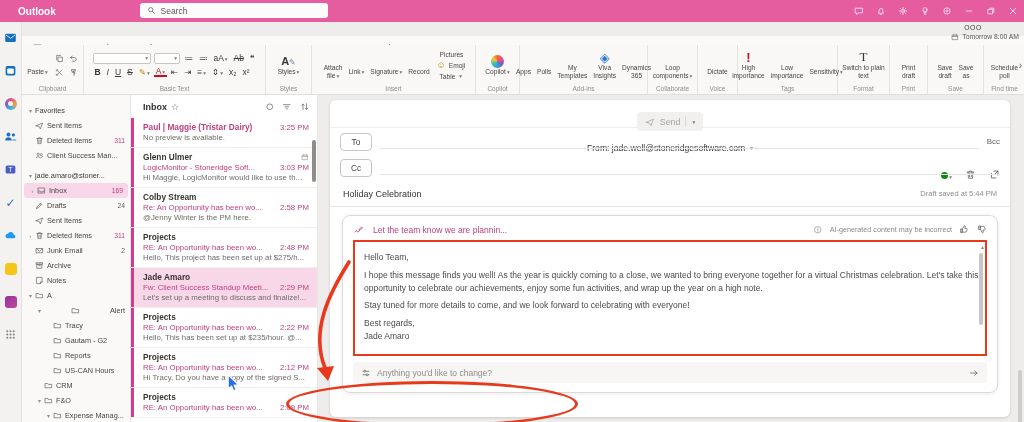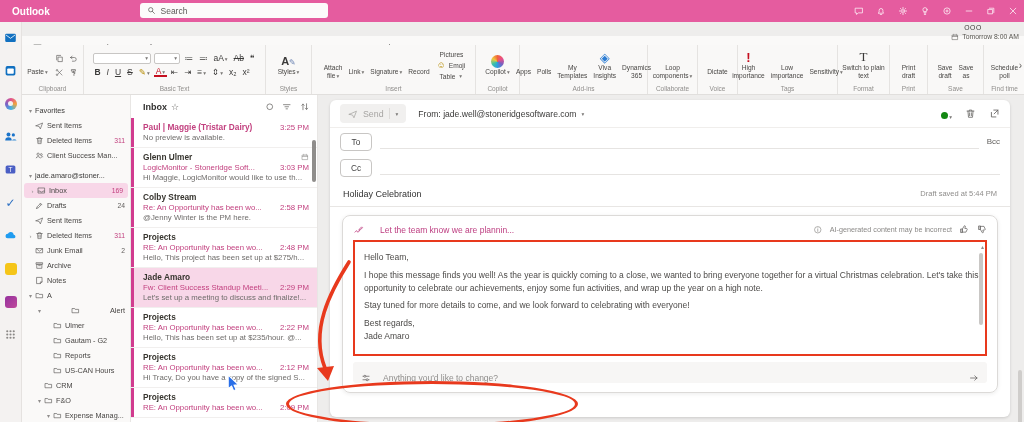--- a/index.html
+++ b/index.html
@@ -1,21 +1,21 @@
 <!DOCTYPE html>
 <html><head>
 <meta charset="utf-8">
 <style>
   html,body{margin:0;padding:0;background:#888;}
   *{box-sizing:border-box;font-family:"Liberation Sans","DejaVu Sans",sans-serif;}
   .page{position:relative;width:1024px;height:422px;background:#eeedec;overflow:hidden;}
 
   
   .titlebar{position:absolute;left:0;top:0;width:1024px;height:22px;background:#e55c9f;display:flex;align-items:center;}
-  .tb-app{color:#fff;font-size:10px;font-weight:bold;margin-left:12px;}
+  .tb-app{color:#fff;font-size:10px;font-weight:bold;margin-left:18px;}
   .tb-search{position:absolute;left:140px;top:3px;width:188px;height:15px;background:#fcfbfb;border-radius:3px;display:flex;align-items:center;gap:5px;padding:0 7px;color:#5c5a58;font-size:8.5px;}
   .tb-icons{position:absolute;right:6px;top:0;height:22px;display:flex;align-items:center;gap:12px;color:#fff;}
   .tb-icons .gi{font-size:10px;opacity:.95;}
 
   .gi{display:inline-flex;align-items:center;justify-content:center;line-height:1;}
   .gi svg{width:1em;height:1em;display:block;}
 
   
   .rail{position:absolute;left:0;top:22px;width:22px;bottom:0;background:#f4f2f1;border-right:1px solid #e5e2e0;display:flex;flex-direction:column;align-items:center;padding-top:9px;gap:20px;}
   .rail .ri{width:13px;height:13px;display:flex;align-items:center;justify-content:center;}
@@ -104,52 +104,52 @@
   .m-flag{font-size:8px;color:#8a8886;flex:none;}
   .m2{display:flex;align-items:center;margin-top:1px;}
   .m-subj{font-size:7.8px;color:#c2407f;flex:1;overflow:hidden;text-overflow:ellipsis;white-space:nowrap;}
   .m-time{font-size:7.8px;color:#c2407f;white-space:nowrap;margin-left:4px;}
   .m-prev{font-size:7.8px;color:#6e6c6a;margin-top:1px;overflow:hidden;text-overflow:ellipsis;white-space:nowrap;}
   .list-scroll{position:absolute;right:1px;top:45px;width:4px;height:42px;background:#8f8d8b;border-radius:2px;}
 
   
   .composewrap{position:absolute;left:318px;top:95px;right:0;bottom:0;background:#eeedec;}
   .card{position:absolute;left:12px;top:5px;right:14px;bottom:5px;background:#fff;border-radius:6px;box-shadow:0 1px 3px rgba(0,0,0,.15);overflow:hidden;}
-  .c-toolbar{height:28px;display:flex;align-items:center;gap:12px;padding:12px 10px;border-bottom:1px solid #f0eeec;}
+  .c-toolbar{height:28px;display:flex;align-items:center;gap:12px;padding:12px 10px;border-bottom:1px solid #f0eeec;flex-direction:column;}
   .send-btn{display:flex;align-items:center;gap:5px;background:#f1f0ef;border-radius:4px;padding:4px 8px;color:#a6a4a2;font-size:8.8px;}
   .send-btn .gi{font-size:10px;}
   .sb-div{width:1px;height:11px;background:#dddbd9;}
   .c-from{font-size:8.6px;color:#3b3a39;display:flex;align-items:center;gap:4px;}
   .c-ticons{margin-left:auto;display:flex;align-items:center;gap:13px;color:#605e5c;}
   .dot{width:7px;height:7px;border-radius:50%;background:#128712;display:inline-block;}
   .c-ticons .gi{font-size:11px;}
   .c-row{height:27px;display:flex;align-items:center;padding:0 10px;gap:8px;}
   .pillbtn{min-width:32px;text-align:center;border:1px solid #c8c6c4;border-radius:4px;background:#fff;font-size:8.3px;color:#444;padding:3px 8px;}
   .fieldline{flex:1;border-bottom:1px solid #e6e4e2;height:55%;}
   .bcc{font-size:8px;color:#605e5c;}
   .c-subjrow{height:26px;display:flex;align-items:center;padding:0 13px;border-bottom:1px solid #e8e6e4;}
   .c-subject{font-size:9px;color:#333;flex:1;}
   .c-draft{font-size:7.5px;color:#8f8d8b;}
 
   
   .cp{margin:8px 12px 0;border:1px solid #dcdad8;border-radius:8px;box-shadow:0 1px 4px rgba(0,0,0,.08);padding:8px 10px 9px;}
-  .cp-head{display:flex;align-items:center;gap:16px;}
+  .cp-head{display:flex;align-items:center;gap:9px;}
   .cp-pen{font-size:11px;color:#bd3d80;}
   .cp-prompt{font-size:8.5px;color:#bd3d80;}
   .cp-right{margin-left:auto;display:flex;align-items:center;gap:7px;color:#8a8886;}
   .cp-right .gi{font-size:9.5px;}
   .cp-disc{font-size:7.2px;color:#8a8886;}
   .cp-right .thumb{font-size:10.5px;color:#605e5c;}
   .cp-bodywrap{position:relative;margin-top:5px;border:2.5px solid #e8391d;background:#fff;}
   .cp-body{padding:4px 6px 4px 9px;min-height:112px;}
   .cp-body p{margin:5px 0;font-size:8.5px;color:#4c4a48;line-height:1.5;white-space:pre-line;}
   .cp-sb{position:absolute;right:2px;top:3px;bottom:3px;width:4px;}
   .cp-sb .up{position:absolute;top:-2px;right:-1px;font-size:6px;color:#908e8c;}
   .cp-sb .thumbbar{position:absolute;top:8px;width:4px;height:72px;background:#c9c7c5;border-radius:2px;}
-  .cp-input{margin-top:6px;height:21px;background:#f7f6f5;border-radius:3px;display:flex;align-items:flex-end;gap:12px;padding:0 8px;}
+  .cp-input{margin-top:6px;height:21px;background:#f7f6f5;border-radius:3px;display:flex;align-items:center;gap:6px;padding:0 8px;}
   .cp-input .gi{font-size:10px;color:#605e5c;}
   .cp-ph{flex:1;font-size:8.5px;color:#8f8d8b;}
   .cp-arrow{font-size:11px;color:#767472;}
   .cp-btns{margin-top:8px;display:flex;gap:7px;align-items:center;}
   .btn-keep{display:flex;align-items:center;gap:5px;background:#af3397;color:#fff;border-radius:4px;padding:4px 12px;font-size:8.5px;}
   .btn-keep .gi{font-size:9px;}
   .btn-ghost{display:flex;align-items:center;gap:5px;background:#fff;border:1px solid #c8c6c4;border-radius:4px;padding:4px 10px;font-size:8.5px;color:#3b3a39;}
   .btn-ghost .gi{font-size:9.5px;color:#5a5856;}
   .win-scroll{position:absolute;right:2px;top:275px;width:4px;height:135px;background:#cfcdcb;border-radius:2px;}
 
@@ -760,21 +760,21 @@
         </span>
         <span class="flabel">Alert</span>
       </div>
       <div class="frow" style="padding-left: 22px;">
         <span class="fchev"></span>
         <span class="ficon">
           <svg viewBox="0 0 16 16">
             <path d="M2.5 4.5h4l1 1.5h6V12h-11z" fill="none" stroke="currentColor" stroke-width="1.2" stroke-linecap="round" stroke-linejoin="round"></path>
           </svg>
         </span>
-        <span class="flabel">Ulmer</span>
+        <span class="flabel">Tracy</span>
       </div>
       <div class="frow" style="padding-left: 22px;">
         <span class="fchev"></span>
         <span class="ficon">
           <svg viewBox="0 0 16 16">
             <path d="M2.5 4.5h4l1 1.5h6V12h-11z" fill="none" stroke="currentColor" stroke-width="1.2" stroke-linecap="round" stroke-linejoin="round"></path>
           </svg>
         </span>
         <span class="flabel">Gautam - G2</span>
       </div>

